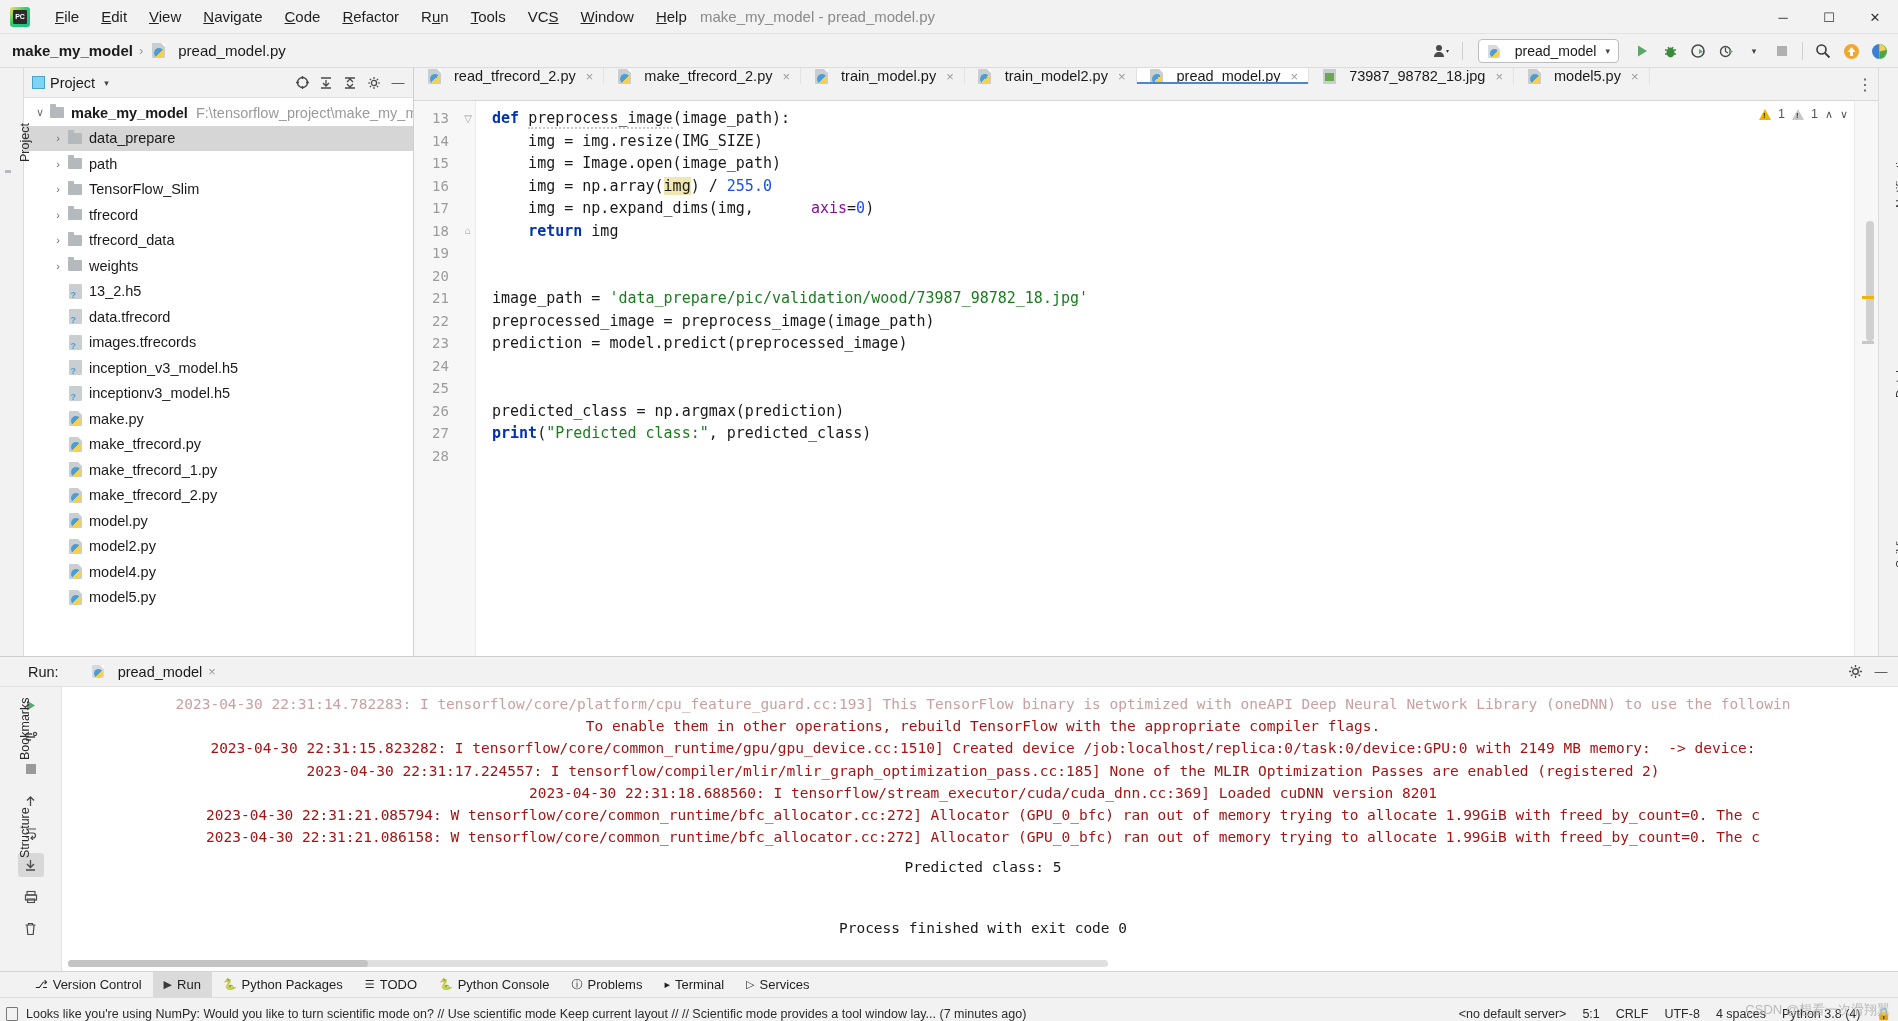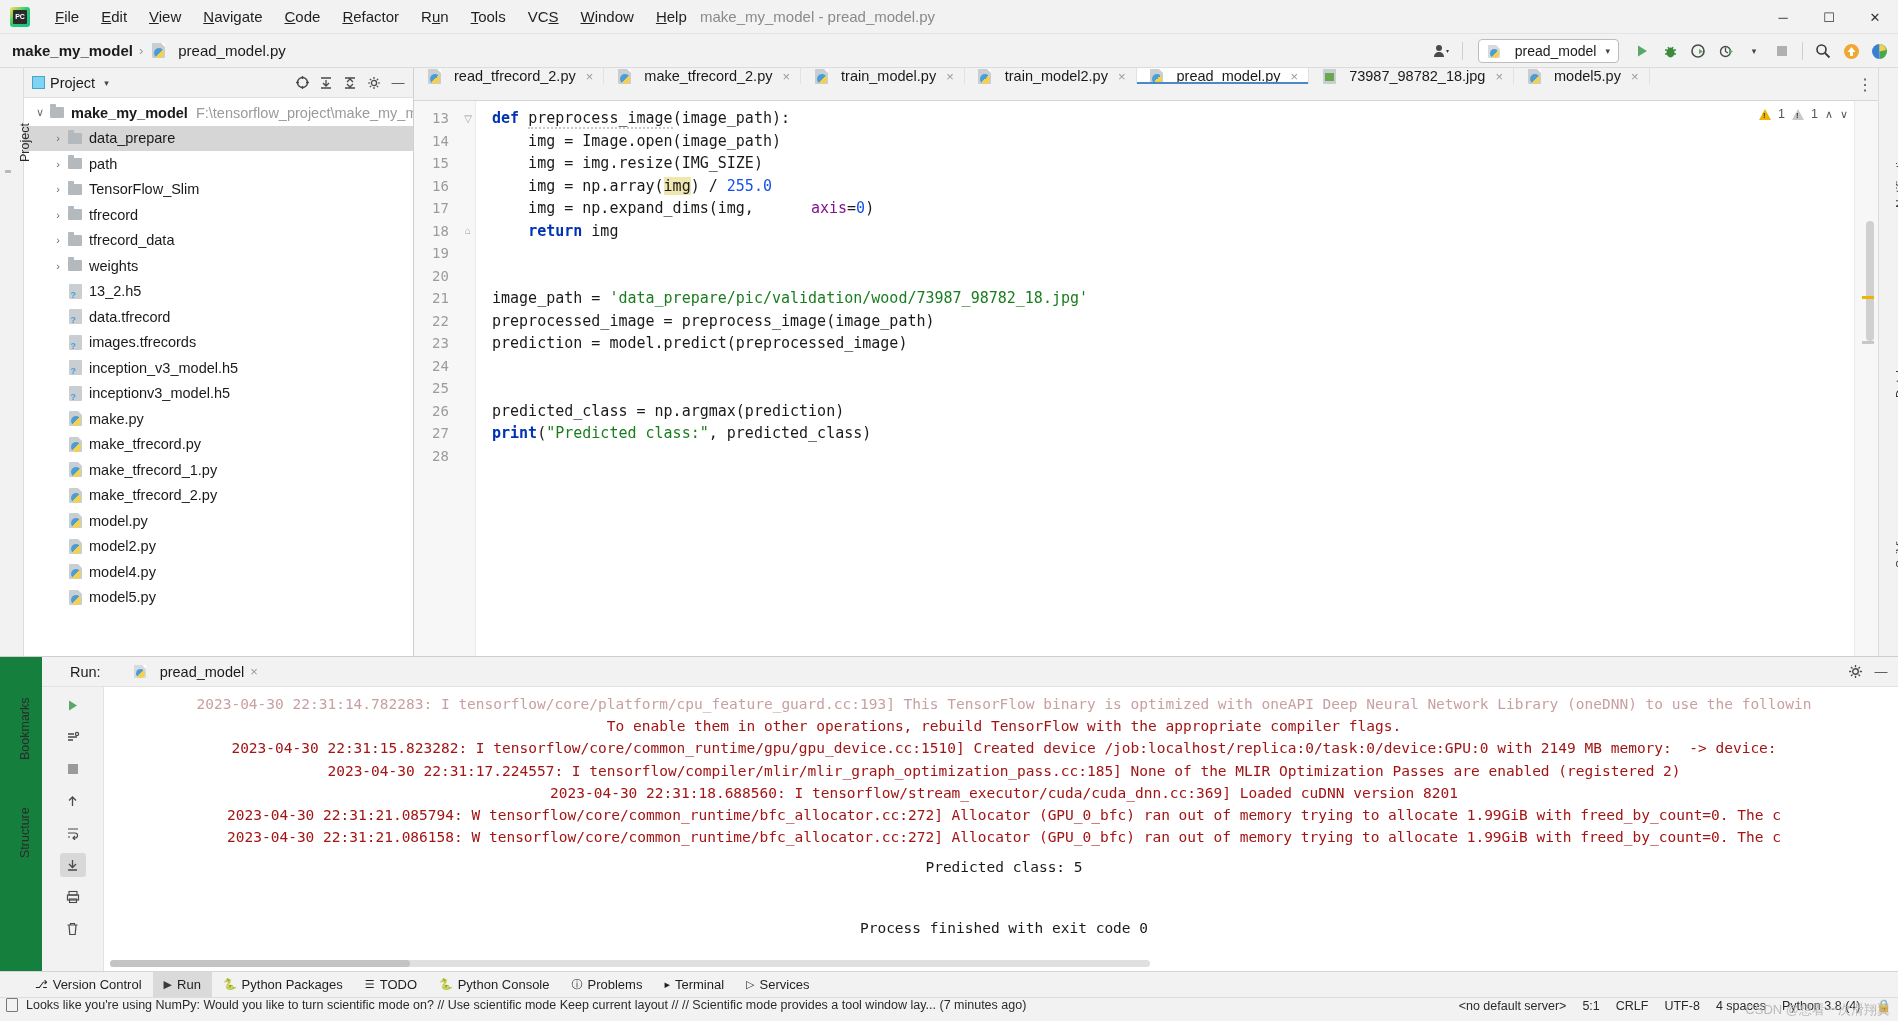--- a/index.html
+++ b/index.html
@@ -196,21 +196,21 @@
   }
   .warn-tri { width:0;height:0;border-left:6px solid transparent;border-right:6px solid transparent;border-bottom:11px solid #f0b400; position:relative;}
   .warn-tri::after{content:"!";position:absolute;left:-2px;top:2px;font-size:8px;color:#3a3a3a;font-weight:bold;}
   .warn-tri.grey{border-bottom-color:#c8c8c8;}
   .iw-chev { color:#555; font-size:11px; }
 
   
   .rightstrip { width: 20px; flex:0 0 20px; background:#f2f2f2; border-left:1px solid #dcdcdc; position:relative; }
 
   
-  .runwin { flex: 0 0 315px; display: flex; flex-direction: column; background:#15803d; border-top: 1px solid #cfcfcf; padding-left: 42px; }
+  .runwin { flex: 0 0 315px; display: flex; flex-direction: column; background:#4c1d95; border-top: 1px solid #cfcfcf; }
   .run-header {
     height: 30px; flex:0 0 30px; display:flex; align-items:center; background:#f2f2f2;
     border-bottom:1px solid #e2e2e2; position:relative;
   }
   .run-label { margin-left: 28px; font-size:14.5px; color:#1a1a1a; }
   .run-tab { display:flex; align-items:center; gap:6px; margin-left: 30px; font-size:14.5px; }
   .run-tab .x { color:#9a9a9a; font-size:13px; }
   .run-actions { position:absolute; right:6px; display:flex; align-items:center; gap:4px; }
 
   .run-body { flex:1 1 auto; display:flex; min-height:0; }
@@ -239,21 +239,21 @@
   .bt {
     display:flex; align-items:center; gap:5px; padding: 0 11px; height: 26px;
     font-size: 13px; color:#1f1f1f; white-space:nowrap; cursor:default;
   }
   .bt.active { background:#dadada; }
   .bt .g { font-size:11px; }
 
   
   .statusbar {
     height: 24px; flex:0 0 24px; background:#f2f2f2; border-top:1px solid #dcdcdc;
-    display:flex; align-items:flex-start; font-size: 12.5px; color:#2b2b2b; position:relative;
+    display:flex; align-items:flex-end; font-size: 12.5px; color:#2b2b2b; position:relative;
   }
   .sb-msg { margin-left: 26px; white-space:nowrap; }
   .sb-right { position:absolute; right: 6px; display:flex; align-items:center; gap:16px; white-space:nowrap; }
   .watermark {
     position:absolute; right: 8px; bottom: 2px; font-size: 13px; color:#b9b9b9;
     pointer-events:none; white-space:nowrap;
   }
   .sb-doc { position:absolute; left:6px; width:12px;height:14px;border:1px solid #777;border-radius:1px; }
 </style>
 </head>
@@ -716,22 +716,22 @@
                 <div class="foldmark"></div>
                 <div class="foldmark"></div>
                 <div class="foldmark"></div>
                 <div class="foldmark"></div>
               </div>
           </div>
         </div>
         <div class="code">
           <div id="code-host">
               <div class="cline"><span class="kw">def </span><span class="wavy">preprocess_image</span><span>(image_path):</span></div>
+              <div class="cline"><span>    img = img.resize(IMG_SIZE)</span></div>
               <div class="cline"><span>    img = Image.open(image_path)</span></div>
-              <div class="cline"><span>    img = img.resize(IMG_SIZE)</span></div>
               <div class="cline"><span>    img = np.array(</span><span class="hl">img</span><span>) / </span><span class="num">255.0</span></div>
               <div class="cline"><span>    img = np.expand_dims(img, </span><span class="par">axis</span><span>=</span><span class="num">0</span><span>)</span></div>
               <div class="cline"><span>    </span><span class="kw">return</span><span> img</span></div>
               <div class="cline"><span></span></div>
               <div class="cline"><span></span></div>
               <div class="cline"><span>image_path = </span><span class="str">'data_prepare/pic/validation/wood/73987_98782_18.jpg'</span></div>
               <div class="cline"><span>preprocessed_image = preprocess_image(image_path)</span></div>
               <div class="cline"><span>prediction = model.predict(preprocessed_image)</span></div>
               <div class="cline"><span></span></div>
               <div class="cline"><span></span></div>

